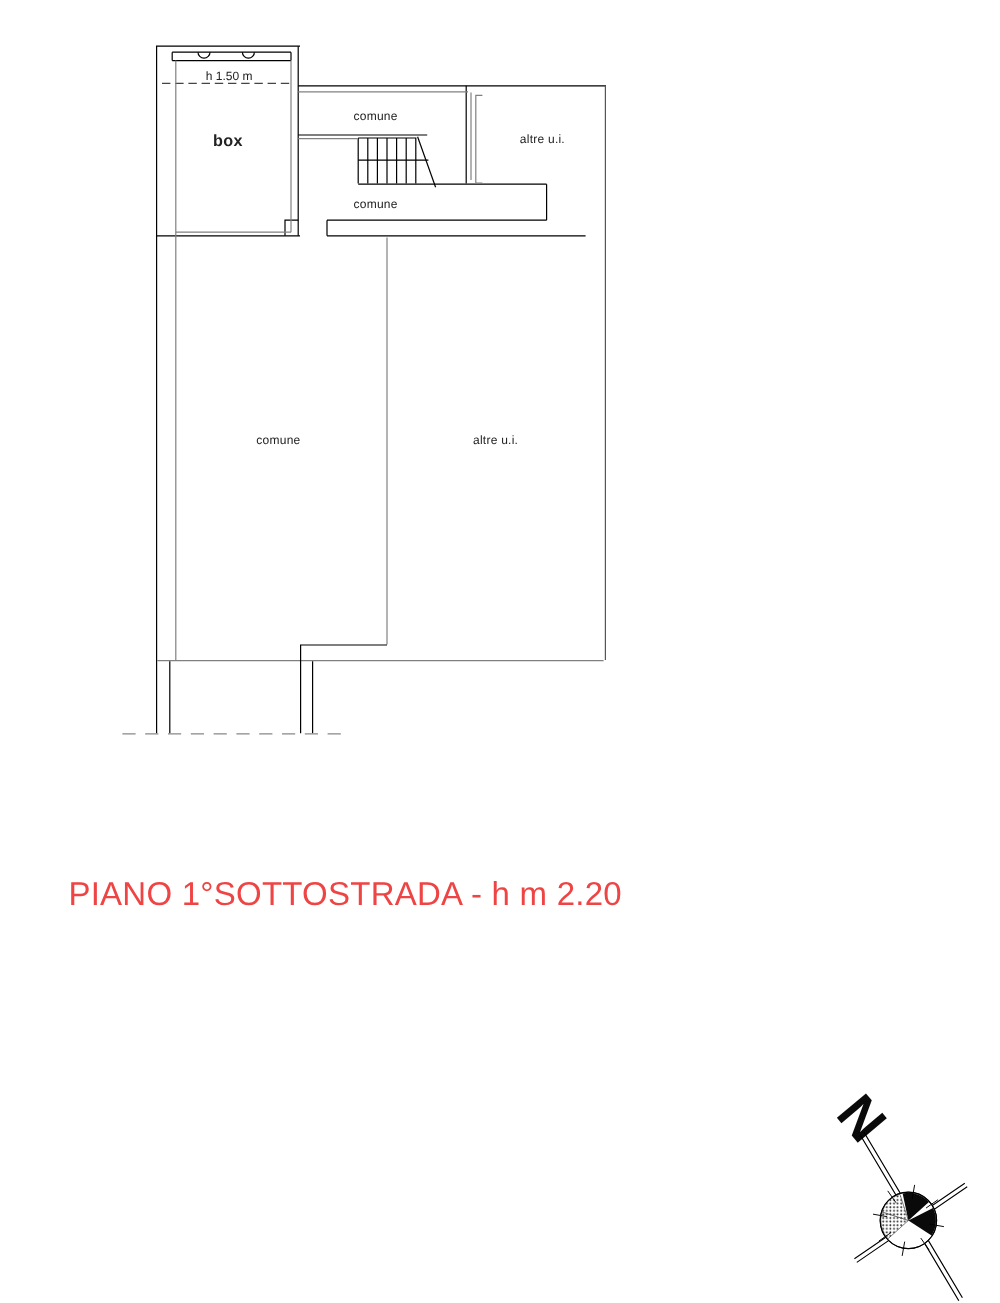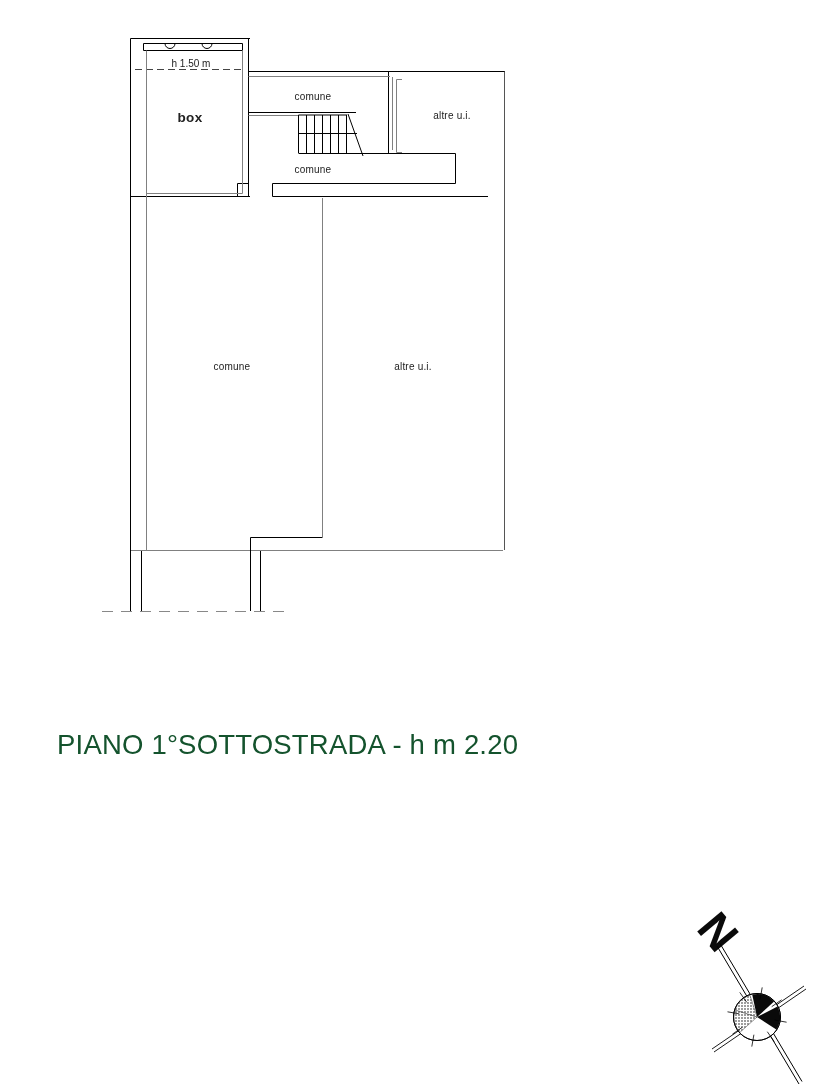--- a/index.html
+++ b/index.html
@@ -19,21 +19,21 @@
     position: absolute;
     left: 0;
     top: 0;
   }
   .drawing-title {
     position: absolute;
     left: 57px;
     top: 729px;
     font-size: 27.5px;
     letter-spacing: 0.2px;
-    color: #14532d;
+    color: #ef4444;
     white-space: nowrap;
   }
   svg text {
     font-family: "Liberation Sans", sans-serif;
     fill: #222222;
   }
   .room-label { font-size: 10px; letter-spacing: 0.2px; }
   .box-label  { font-size: 13.5px; font-weight: bold; letter-spacing: 0.3px; }
   .note-label { font-size: 10px; }
   .north-text { font-size: 46px; font-weight: 600; fill: #0a0a0a; }

